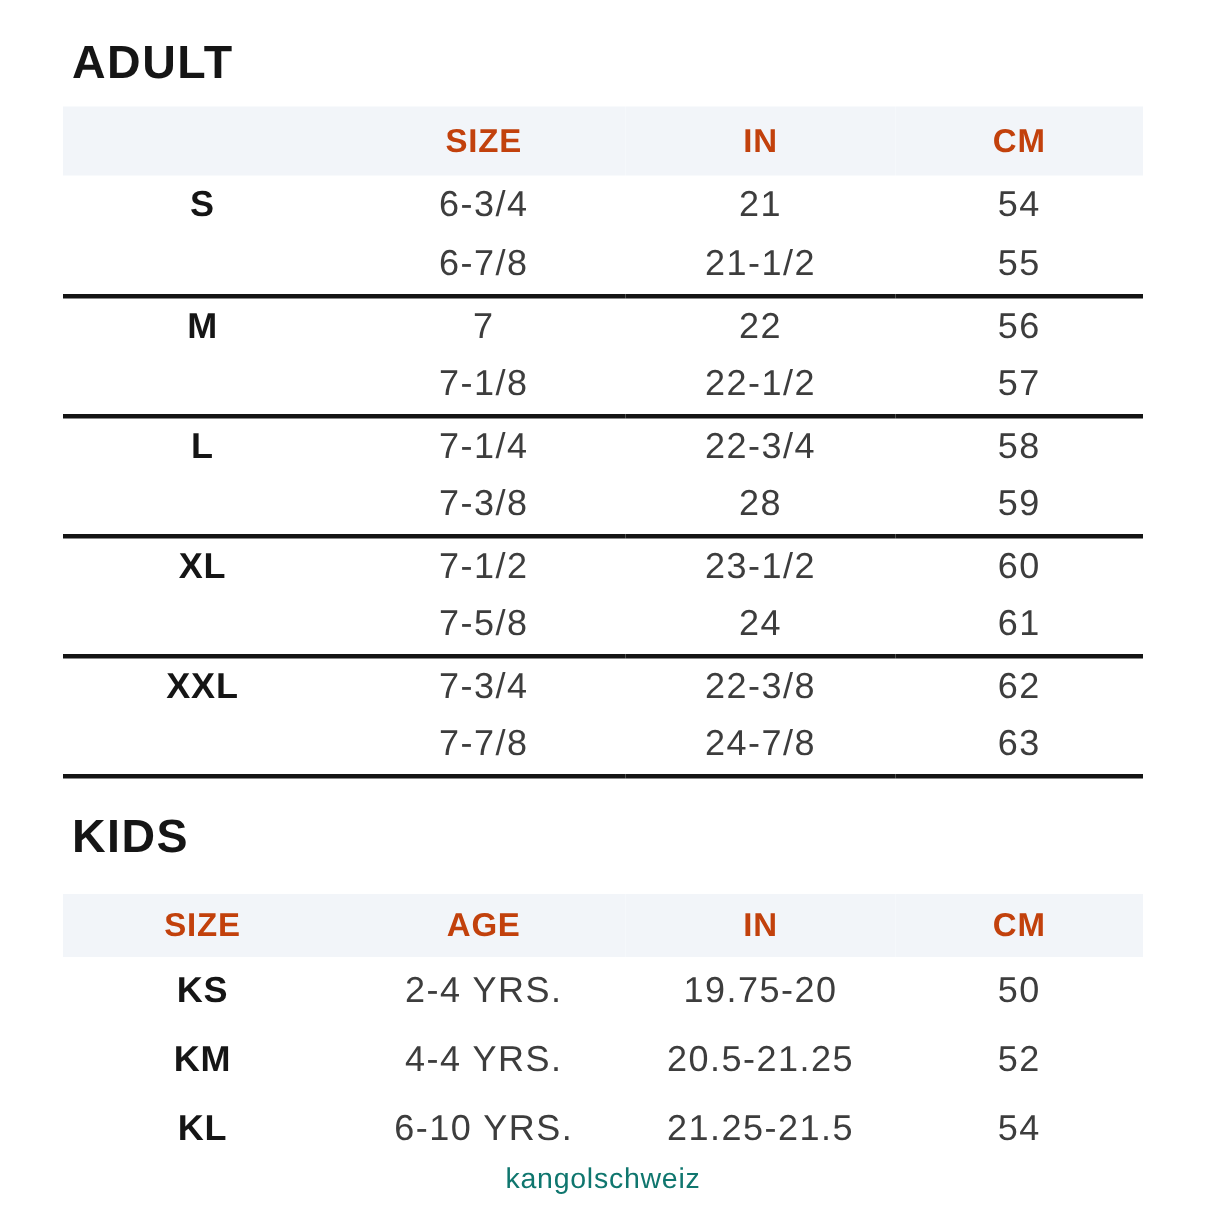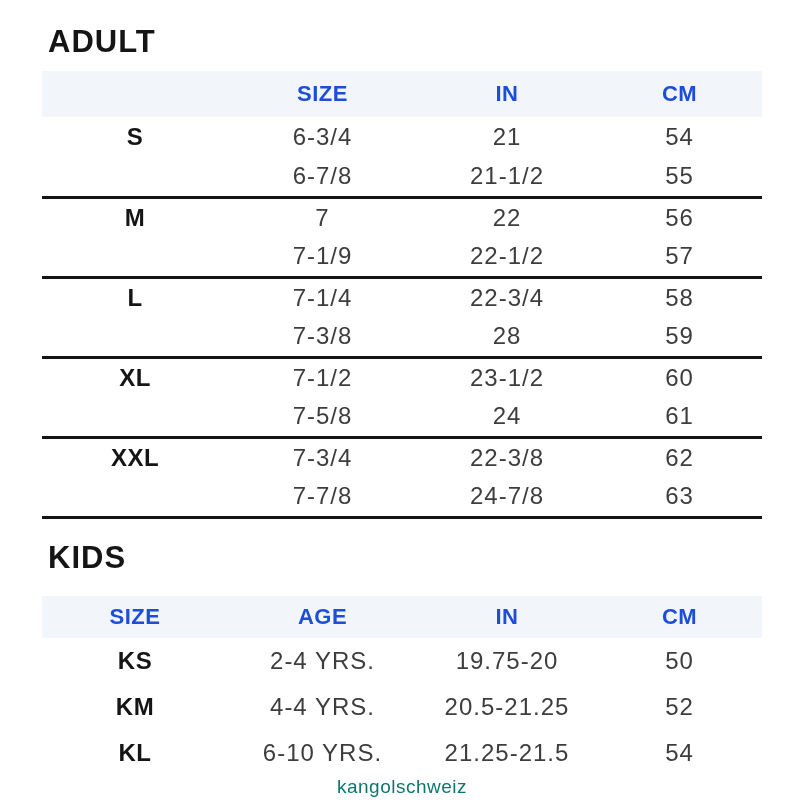--- a/index.html
+++ b/index.html
@@ -42,21 +42,21 @@
 
   thead tr {
     background: #f2f5f9;
   }
   table.adult thead tr { height: 46px; }
   table.kids-table thead tr { height: 42px; }
   th {
     font-size: 22px;
     font-weight: 700;
     letter-spacing: 0.5px;
-    color: #1d4ed8;
+    color: #c2410c;
     text-align: center;
     padding: 0;
   }
   table.adult tbody tr { height: 40px; }
   table.kids-table tbody tr { height: 46px; }
   tbody.group {
     border-bottom: 3px solid #141414;
   }
   td {
     padding: 0;
@@ -126,21 +126,21 @@
 
     <tbody class="group">
       <tr>
         <td class="label">M</td>
         <td class="value">7</td>
         <td class="value">22</td>
         <td class="value">56</td>
       </tr>
       <tr>
         <td class="label"></td>
-        <td class="value">7-1/9</td>
+        <td class="value">7-1/8</td>
         <td class="value">22-1/2</td>
         <td class="value">57</td>
       </tr>
     </tbody>
 
     <tbody class="group">
       <tr>
         <td class="label">L</td>
         <td class="value">7-1/4</td>
         <td class="value">22-3/4</td>

